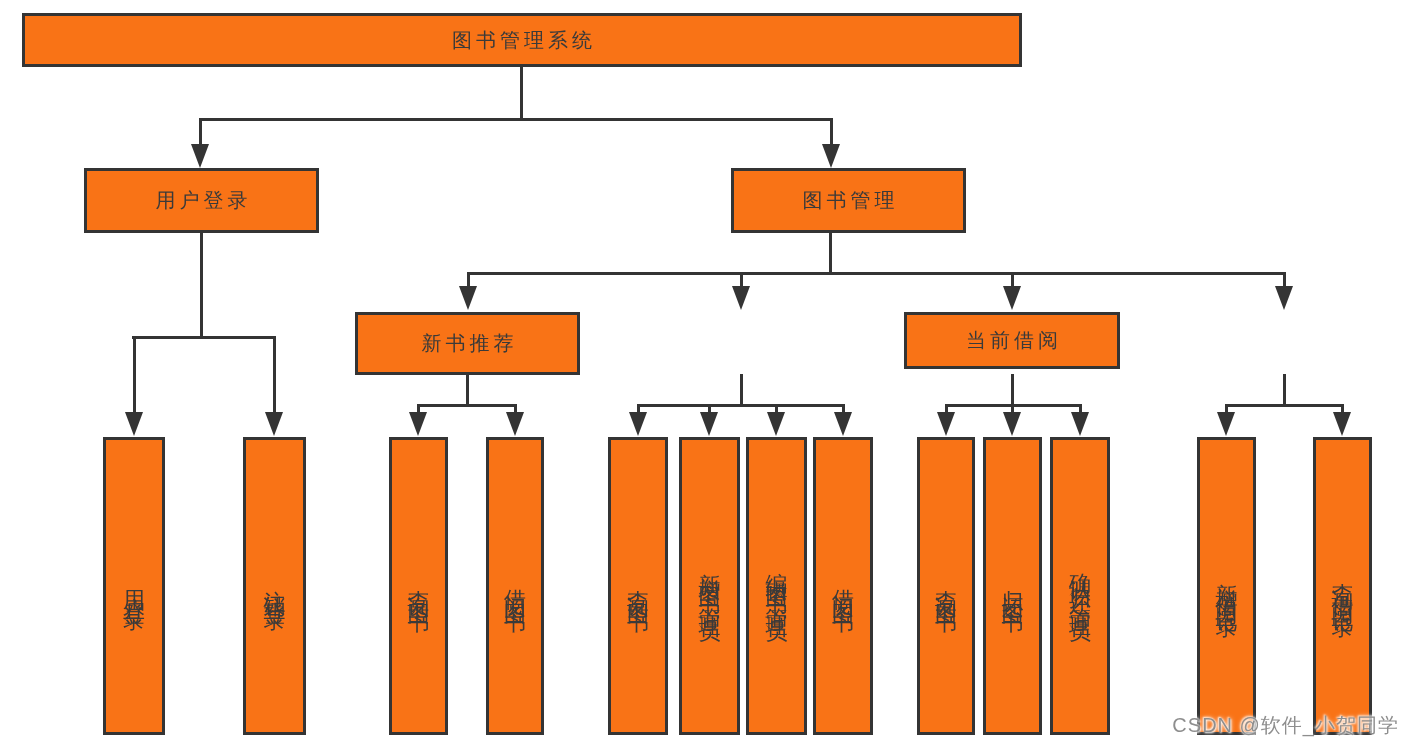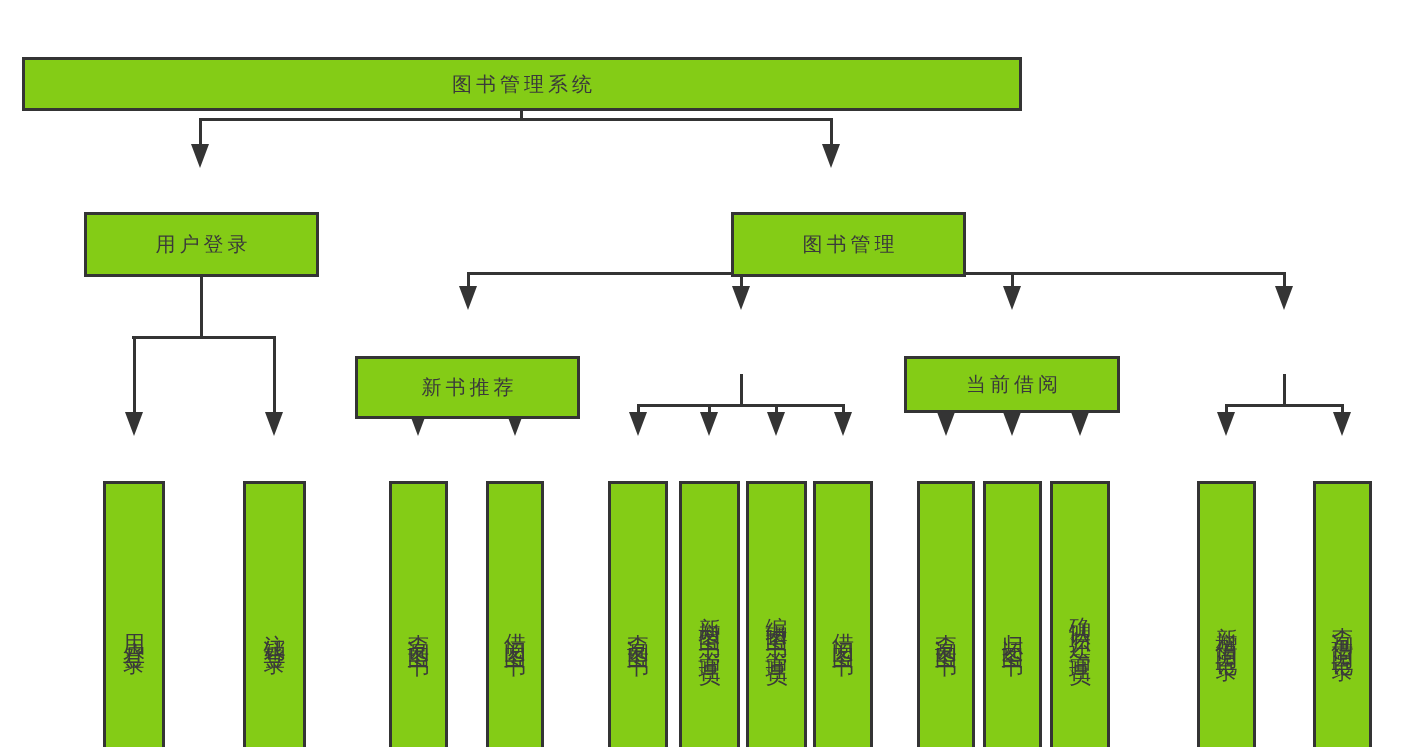--- a/index.html
+++ b/index.html
@@ -13,27 +13,26 @@
     position:relative;
     width:1405px;height:747px;
     background:var(--bg);
     font-family:"Liberation Sans", sans-serif;
     overflow:hidden;
   }
   .node{
     position:absolute;
     box-sizing:border-box;
     border:3px solid var(--line);
-    background:#84cc16;
+    background:#f97316;
     color:var(--text);
     display:flex;
     align-items:center;
     justify-content:center;
     z-index:1;
-    margin-top:44px;
   }
   .h-node{
     font-size:20px;
     letter-spacing:4px;
     text-indent:4px;
     white-space:nowrap;
   }
   .v-node{
     writing-mode:vertical-rl;
     text-orientation:mixed;
@@ -145,13 +144,14 @@
   <div class="vl" style="left:1079px;top:404px;height:12px"></div>
   <div class="ar" style="left:937px;top:412px"></div>
   <div class="ar" style="left:1003px;top:412px"></div>
   <div class="ar" style="left:1071px;top:412px"></div>
 
   <div class="vl" style="left:1225px;top:404px;height:12px"></div>
   <div class="vl" style="left:1341px;top:404px;height:12px"></div>
   <div class="ar" style="left:1217px;top:412px"></div>
   <div class="ar" style="left:1333px;top:412px"></div>
 
+  <div class="watermark">CSDN @软件_小贺同学</div>
 </div>
 
 </body></html>

